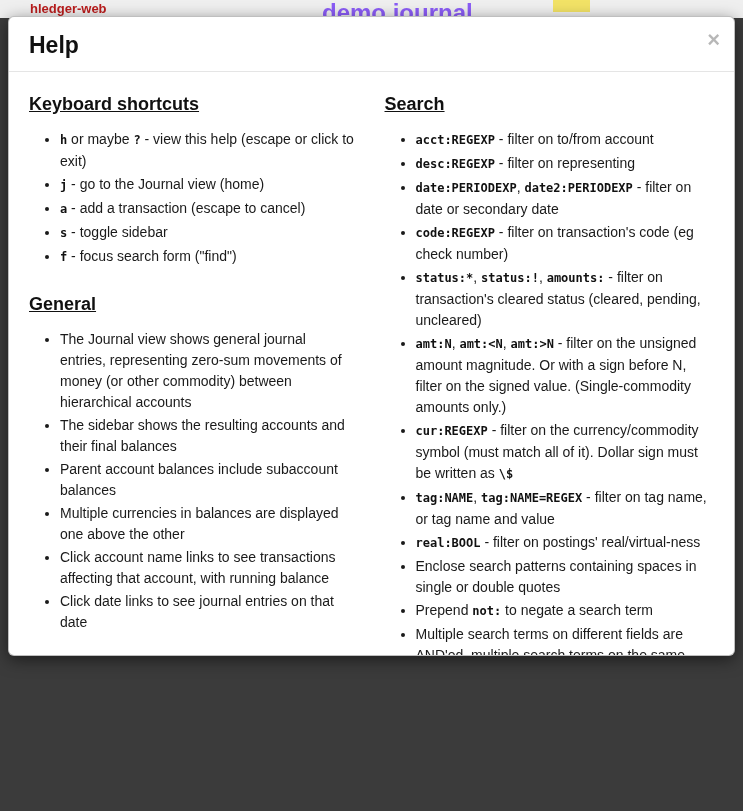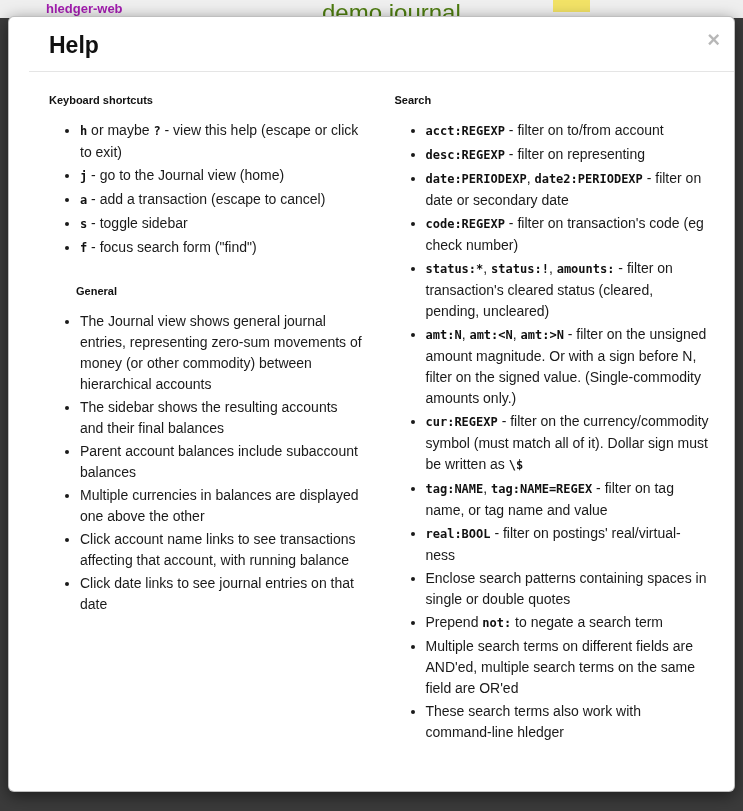--- a/index.html
+++ b/index.html
@@ -9,38 +9,38 @@
     position: relative; overflow: hidden;
     background: #3b3b3b;
     font-family: "Liberation Sans", sans-serif;
     color: #1a1a1a;
   }
   .topbar {
     position: absolute; top: 0; left: 0; right: 0; height: 18px;
     background: #efefef; overflow: hidden; z-index: 1;
   }
   .brand {
-    position: absolute; left: 46px; top: 1px;
-    font-size: 13px; font-weight: bold; color: #a21caf;
+    position: absolute; left: 30px; top: 1px;
+    font-size: 13px; font-weight: bold; color: #b91c1c;
     text-decoration: none; white-space: nowrap;
   }
   .bg-heading {
     position: absolute; left: 322px; top: 0;
-    font-size: 24px; line-height: 26px; font-weight: normal;
-    color: #4d7c0f; white-space: nowrap;
+    font-size: 24px; line-height: 26px; font-weight: bold;
+    color: #8b5cf6; white-space: nowrap;
   }
   .bg-highlight {
     position: absolute; left: 553px; top: 0; width: 37px; height: 12px;
   }
   .modal {
-    position: absolute; left: 8px; right: 8px; top: 16px; height: 776px;
+    position: absolute; left: 8px; right: 8px; top: 16px; height: 640px;
     background: #ffffff;
     border: 1px solid rgba(0,0,0,.25); border-radius: 6px;
     box-shadow: 0 4px 16px rgba(0,0,0,.5);
-    overflow: hidden; z-index: 2; padding-left: 20px;
+    overflow: hidden; z-index: 2;
   }
   .modal-header {
     position: relative;
     padding: 15px 20px 12px;
     border-bottom: 1px solid #e5e5e5;
   }
   .modal-title {
     margin: 0; font-size: 23px; font-weight: bold; color: #111;
   }
   .close-btn {
@@ -50,23 +50,23 @@
     color: #000; opacity: .28; cursor: pointer;
     font-family: "Liberation Sans", sans-serif;
   }
   .modal-body {
     display: flex; gap: 26px;
     padding: 16px 20px 20px;
   }
   .col { flex: 1 1 0; min-width: 0; }
   .section-heading {
     margin: 6px 0 14px;
-    font-size: 11px; font-weight: bold; color: #111;
+    font-size: 18px; font-weight: bold; color: #111; text-decoration: underline;
   }
-  section + section .section-heading { margin-top: 26px; margin-left: 27px; }
+  section + section .section-heading { margin-top: 26px; }
   ul.help-list {
     margin: 0 0 8px; padding-left: 27px;
     font-size: 14px; line-height: 21px; color: #1a1a1a;
     list-style: disc;
   }
   ul.help-list li { margin: 2px 4px; }
   code {
     font-family: "DejaVu Sans Mono", monospace;
     font-weight: bold; font-size: 12px; color: #111;
     background: none;

